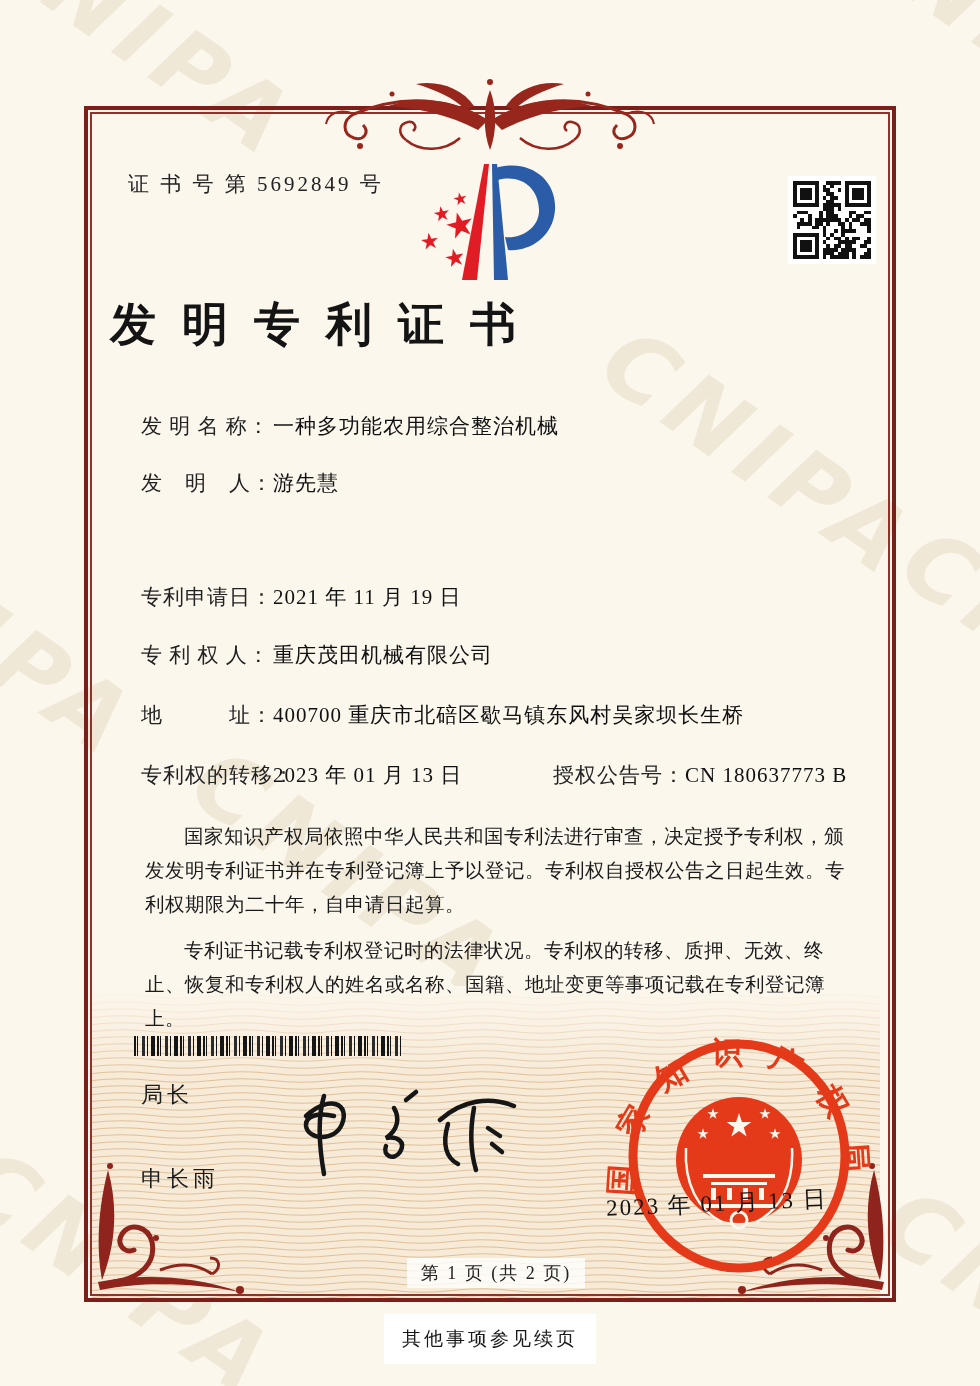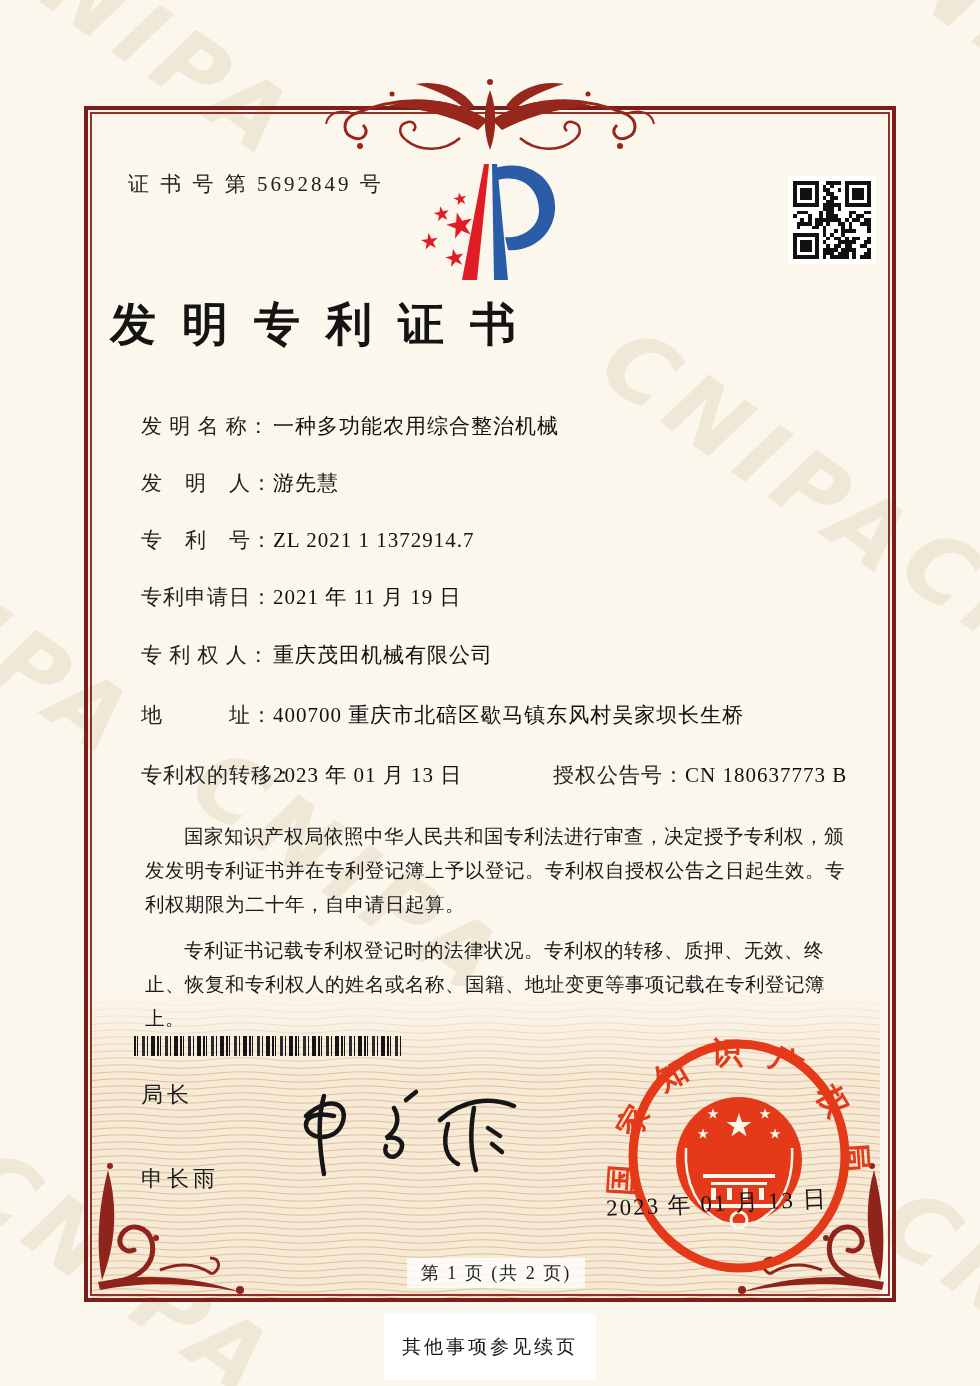--- a/index.html
+++ b/index.html
@@ -58,21 +58,21 @@
              color:#141414;transform:rotate(-2.5deg);z-index:6;}
 
   .orn-top{position:absolute;left:320px;top:50px;z-index:2;}
   .orn-bl{position:absolute;left:90px;top:1150px;z-index:3;}
   .orn-br{position:absolute;left:712px;top:1150px;z-index:3;transform:scaleX(-1);}
 
   .pagenum{position:absolute;left:0;right:0;top:1258px;text-align:center;z-index:5;padding-left:12px;}
   .pagenum span{display:inline-block;background:rgba(255,255,255,.78);
                 padding:3px 14px;font-size:18px;letter-spacing:2px;color:#222;}
   .note{position:absolute;left:0;right:0;top:1314px;text-align:center;z-index:5;}
-  .note span{display:inline-block;background:#ffffff;padding:20px 18px;
+  .note span{display:inline-block;background:#ffffff;padding:12px 18px;
              font-size:19px;letter-spacing:3px;color:#1a1a1a;}
 </style>
 </head>
 <body>
 
 <div class="page">
 
   <div class="wm" style="left:-40px;top:-20px;">CNIPA</div>
   <div class="wm" style="left:820px;top:-30px;">CNIPA</div>
   <div class="wm" style="left:580px;top:400px;">CNIPA</div>
@@ -312,23 +312,20 @@
   </div>
 
   <div class="title">发明专利证书</div>
 
   <div class="row r1">
     <span class="lab">发 明 名 称：</span><span class="val">一种多功能农用综合整治机械</span>
   </div>
   <div class="row r2">
     <span class="lab">发　明　人：</span><span class="val">游先慧</span>
   </div>
-  <div class="row r3">
-    <span class="lab">专　利　号：</span><span class="val">ZL 2021 1 1372914.7</span>
-  </div>
   <div class="row r4">
     <span class="lab">专利申请日：</span><span class="val">2021 年 11 月 19 日</span>
   </div>
   <div class="row r5">
     <span class="lab">专 利 权 人：</span><span class="val">重庆茂田机械有限公司</span>
   </div>
   <div class="row r6">
     <span class="lab">地　　　址：</span><span class="val">400700  重庆市北碚区歇马镇东风村吴家坝长生桥</span>
   </div>
   <div class="row r7">

